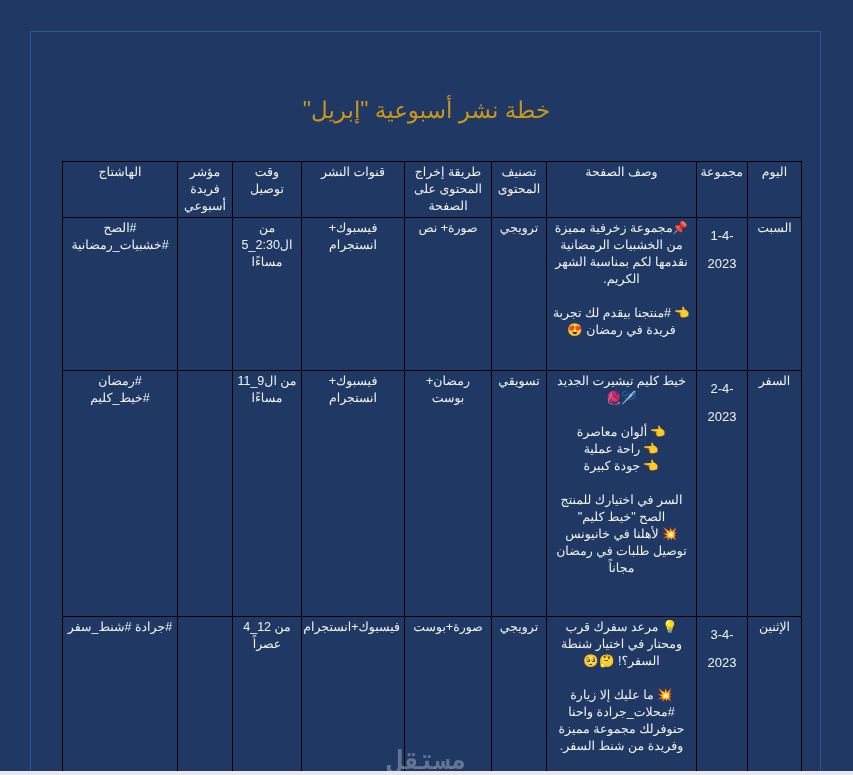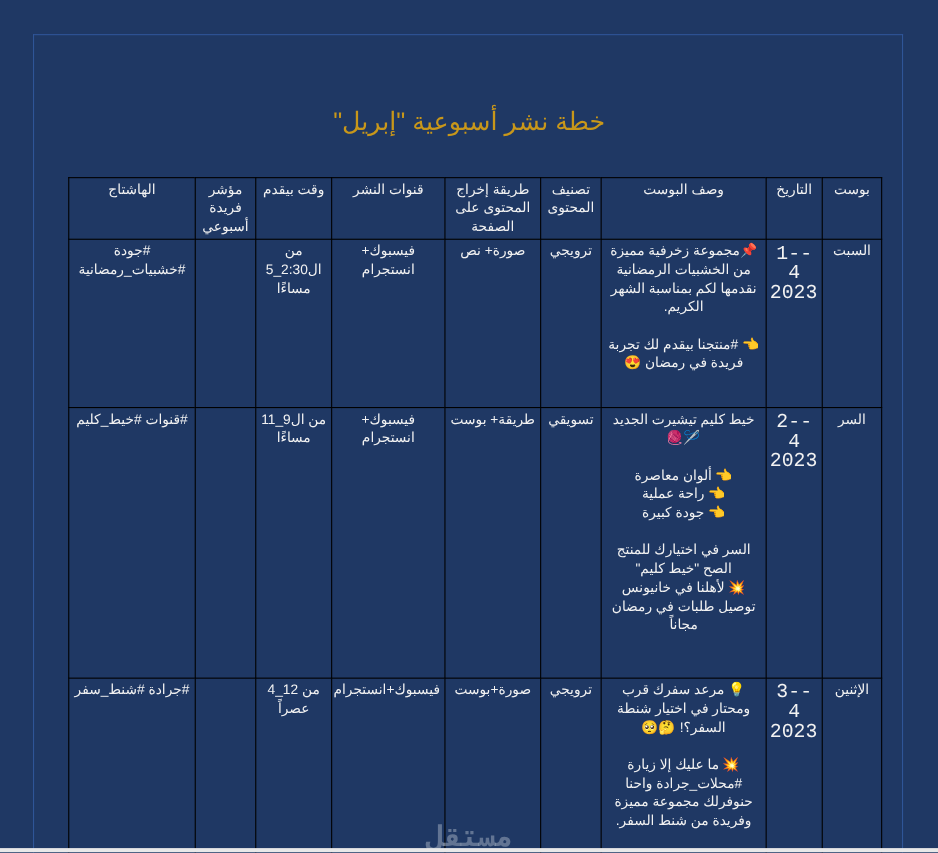--- a/index.html
+++ b/index.html
@@ -29,21 +29,21 @@
       font-size: 12.5px; line-height: 17px;
     }
     table.plan td, table.plan th {
       border: 1.5px solid #000;
       vertical-align: top; text-align: center;
       padding: 2px 4px; font-weight: normal;
       color: #f2f2f2;
       white-space: pre-line;
     }
     table.plan th { height: 50px; }
-    .date { font-family: Liberation Mono, monospace; font-size: 18px; line-height: 18px; padding-top: 4px !important; }
+    .date { font-family: Liberation Sans, sans-serif; font-size: 13px; line-height: 28px; padding-top: 4px !important; }
     .r1 td { height: 146px; }
     .r2 td { height: 239px; }
     .r3 td { height: 170px; }
     .bottom-strip {
       position: absolute; left: 0; top: 771px; width: 853px; height: 4px;
       background: #e8e8e8;
     }
     .watermark {
       position: absolute; left: 372px; top: 705px; width: 110px;
       text-align: center; color: rgba(180,190,205,0.45);
@@ -66,64 +66,64 @@
     <col style="width:150px">
     <col style="width:55px">
     <col style="width:87px">
     <col style="width:103px">
     <col style="width:69px">
     <col style="width:55px">
     <col style="width:115px">
   </colgroup>
   <thead>
     <tr>
-      <th>بوست</th>
-      <th>التاريخ</th>
-      <th>وصف البوست</th>
+      <th>اليوم</th>
+      <th>مجموعة</th>
+      <th>وصف الصفحة</th>
       <th>تصنيف المحتوى</th>
       <th>طريقة إخراج المحتوى على الصفحة</th>
       <th>قنوات النشر</th>
-      <th>وقت بيقدم</th>
+      <th>وقت توصيل</th>
       <th>مؤشر فريدة أسبوعي</th>
       <th>الهاشتاج</th>
     </tr>
   </thead>
   <tbody>
     <tr class="r1">
       <td>السبت</td>
       <td class="date">-1-4
 2023</td>
       <td>📌مجموعة زخرفية مميزة من الخشبيات الرمضانية نقدمها لكم بمناسبة الشهر الكريم.
 
 👈 #منتجنا بيقدم لك تجربة فريدة في رمضان 😍</td>
       <td>ترويجي</td>
       <td>صورة+ نص</td>
       <td>فيسبوك+ انستجرام</td>
       <td>من ال2:30_5 مساءًا</td>
       <td></td>
-      <td>#جودة #خشبيات_رمضانية</td>
+      <td>#الصح #خشبيات_رمضانية</td>
     </tr>
     <tr class="r2">
-      <td>السر</td>
+      <td>السفر</td>
       <td class="date">-2-4
 2023</td>
       <td>خيط كليم تيشيرت الجديد 🪡🧶
 
 👈 ألوان معاصرة
 👈 راحة عملية
 👈 جودة كبيرة
 
 السر في اختيارك للمنتج الصح "خيط كليم"
 💥 لأهلنا في خانيونس توصيل طلبات في رمضان مجاناً</td>
       <td>تسويقي</td>
-      <td>طريقة+ بوست</td>
+      <td>رمضان+ بوست</td>
       <td>فيسبوك+ انستجرام</td>
       <td>من ال9_11 مساءًا</td>
       <td></td>
-      <td>#قنوات #خيط_كليم</td>
+      <td>#رمضان #خيط_كليم</td>
     </tr>
     <tr class="r3">
       <td>الإثنين</td>
       <td class="date">-3-4
 2023</td>
       <td>💡 مرعد سفرك قرب ومحتار في اختيار شنطة السفر؟! 🤔🥺
 
 💥 ما عليك إلا زيارة #محلات_جرادة واحنا حنوفرلك مجموعة مميزة وفريدة من شنط السفر.</td>
       <td>ترويجي</td>
       <td>صورة+بوست</td>

